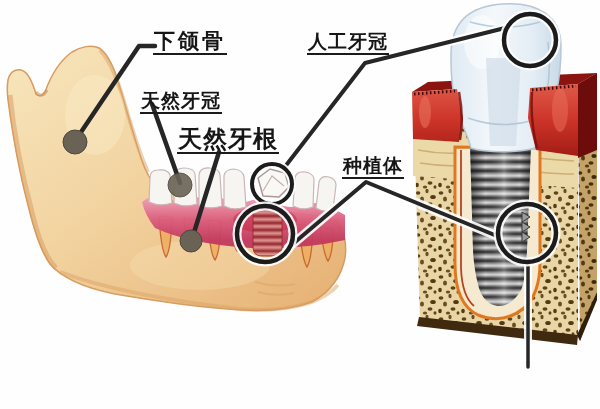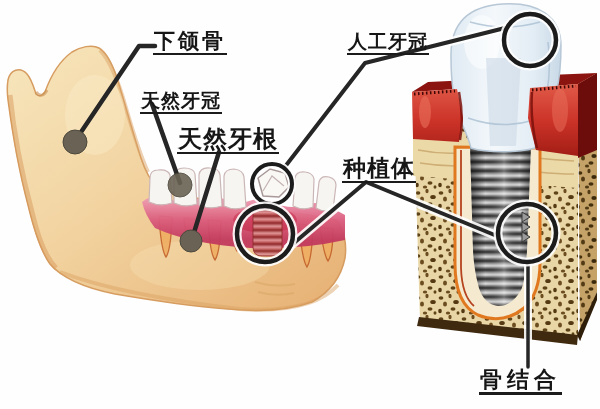--- a/index.html
+++ b/index.html
@@ -12,22 +12,22 @@
   .lbl{
     position:absolute;
     font-weight:bold;color:#161616;
     border-bottom:2.5px solid #1b1b1b;
     padding:0 1px 1px 1px;line-height:1.05;
     white-space:nowrap;letter-spacing:1px;
   }
   .lbl-mandible{left:153px;top:30px;font-size:21px;letter-spacing:3px;}
   .lbl-natcrown{left:140px;top:77px;font-size:19px;margin-top:14px;}
   .lbl-natroot{left:177px;top:126px;font-size:24px;}
-  .lbl-artcrown{left:307px;top:32px;font-size:19px;margin-left:40px;}
-  .lbl-implant{left:342px;top:156px;font-size:23px;}
+  .lbl-artcrown{left:307px;top:32px;font-size:19px;}
+  .lbl-implant{left:342px;top:156px;font-size:19px;}
   .lbl-osseo{left:479px;top:368px;font-size:22px;letter-spacing:5px;border-bottom-width:3px;}
 </style>
 </head>
 <body>
 
 <div id="stage">
 
 <svg id="artwork" width="600" height="409" viewBox="0 0 600 409" xmlns="http://www.w3.org/2000/svg">
   <defs>
     <linearGradient id="boneg" x1="0" y1="0" x2="1" y2="1">
@@ -204,14 +204,13 @@
     <circle cx="180" cy="185" r="12" fill="#6a6355" opacity="0.9"></circle>
     <circle cx="191" cy="241" r="11" fill="#6a6355"></circle>
   </g>
 </svg>
 
   <div class="lbl lbl-mandible">下颌骨</div>
   <div class="lbl lbl-natcrown">天然牙冠</div>
   <div class="lbl lbl-natroot">天然牙根</div>
   <div class="lbl lbl-artcrown">人工牙冠</div>
   <div class="lbl lbl-implant">种植体</div>
-  <div class="lbl lbl-osseo">骨结合</div>
 </div>
 
 </body></html>

